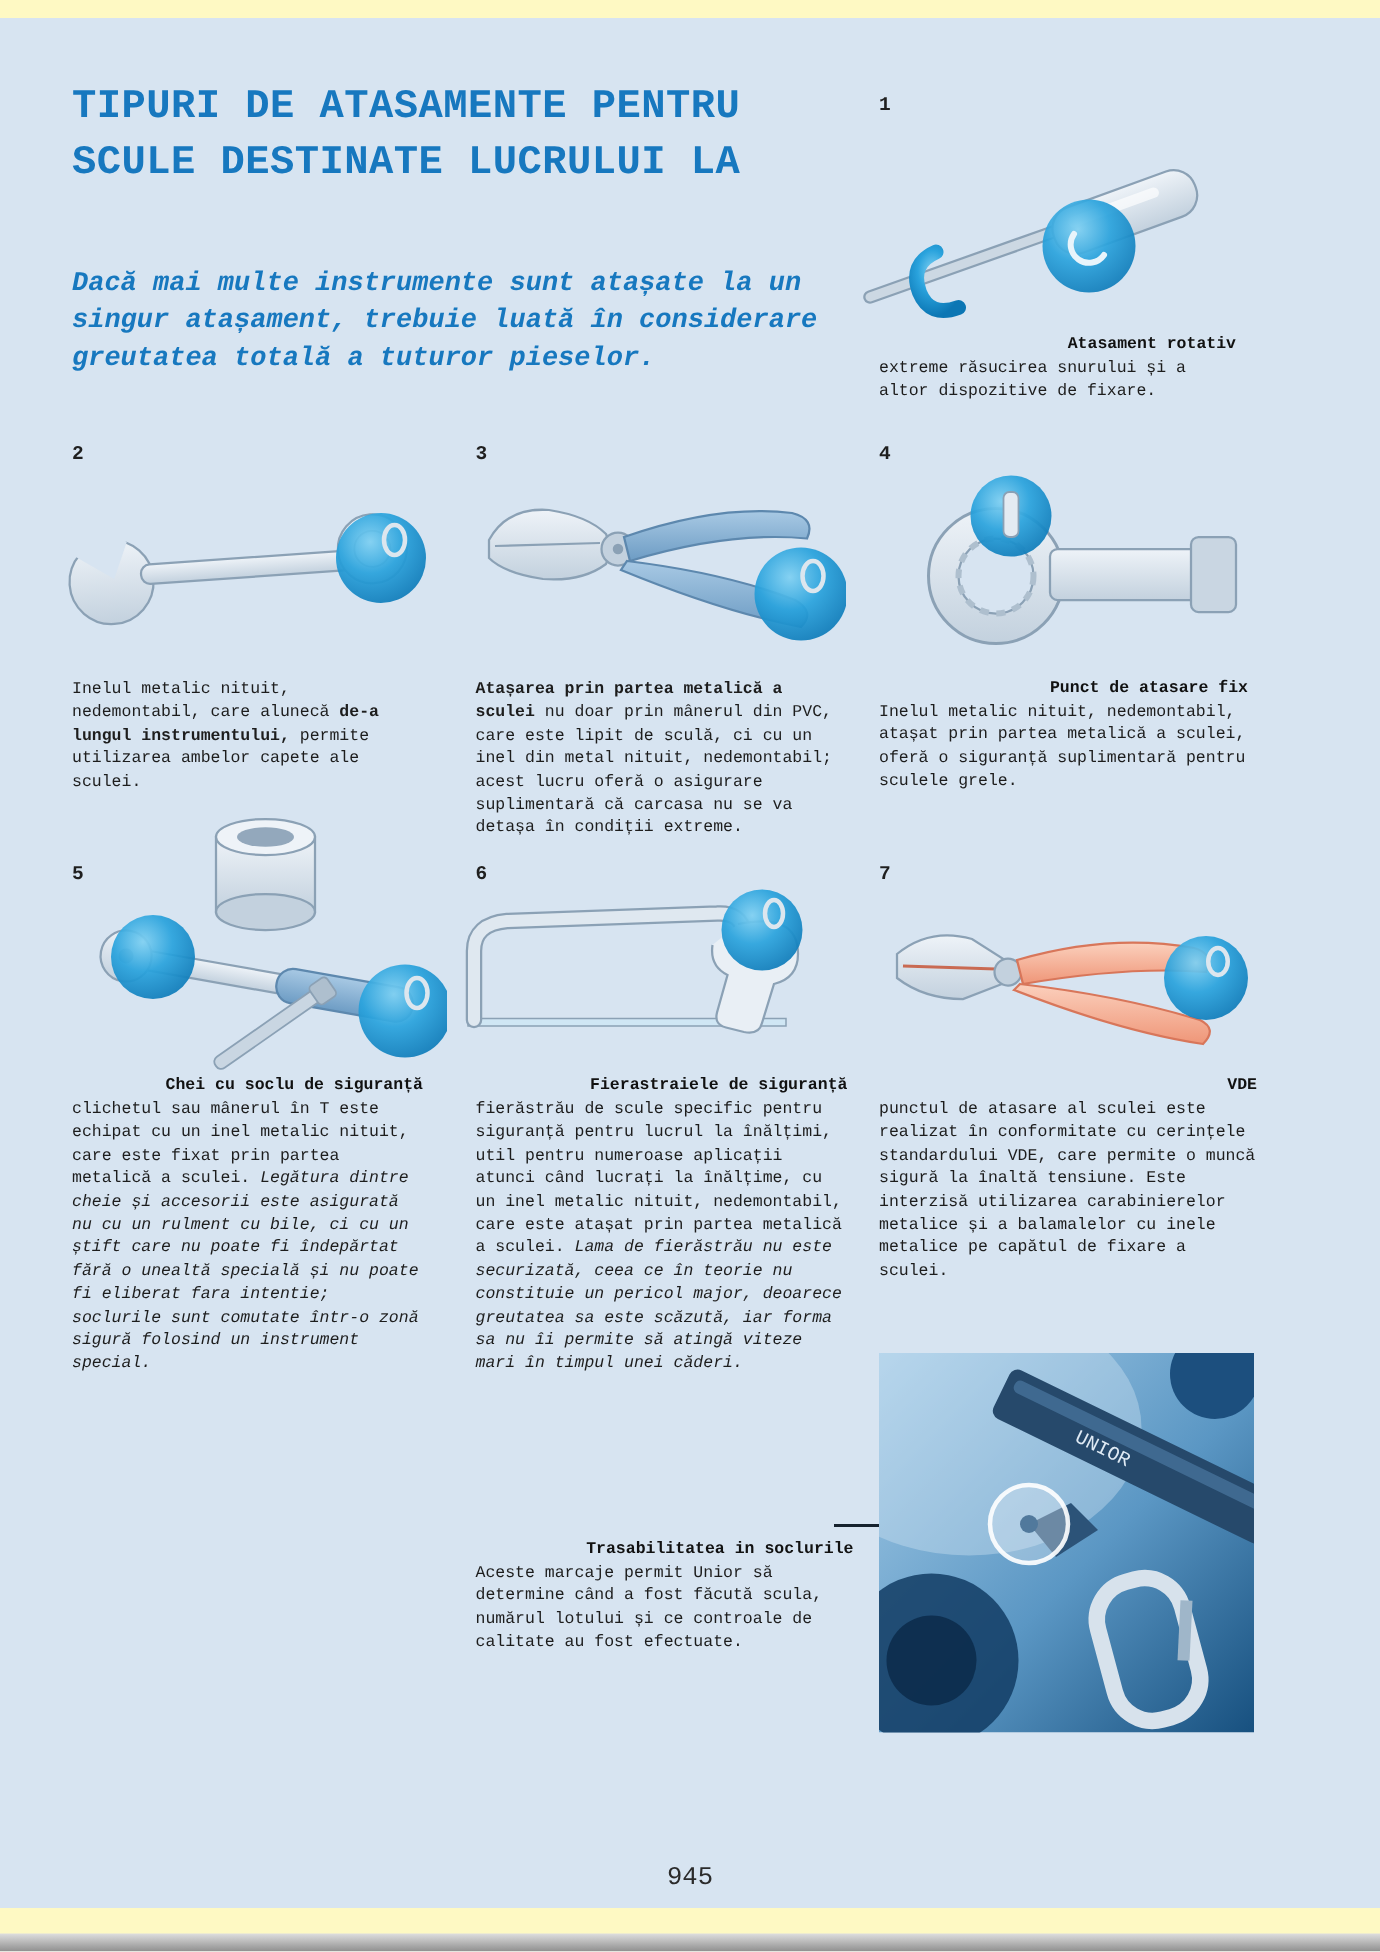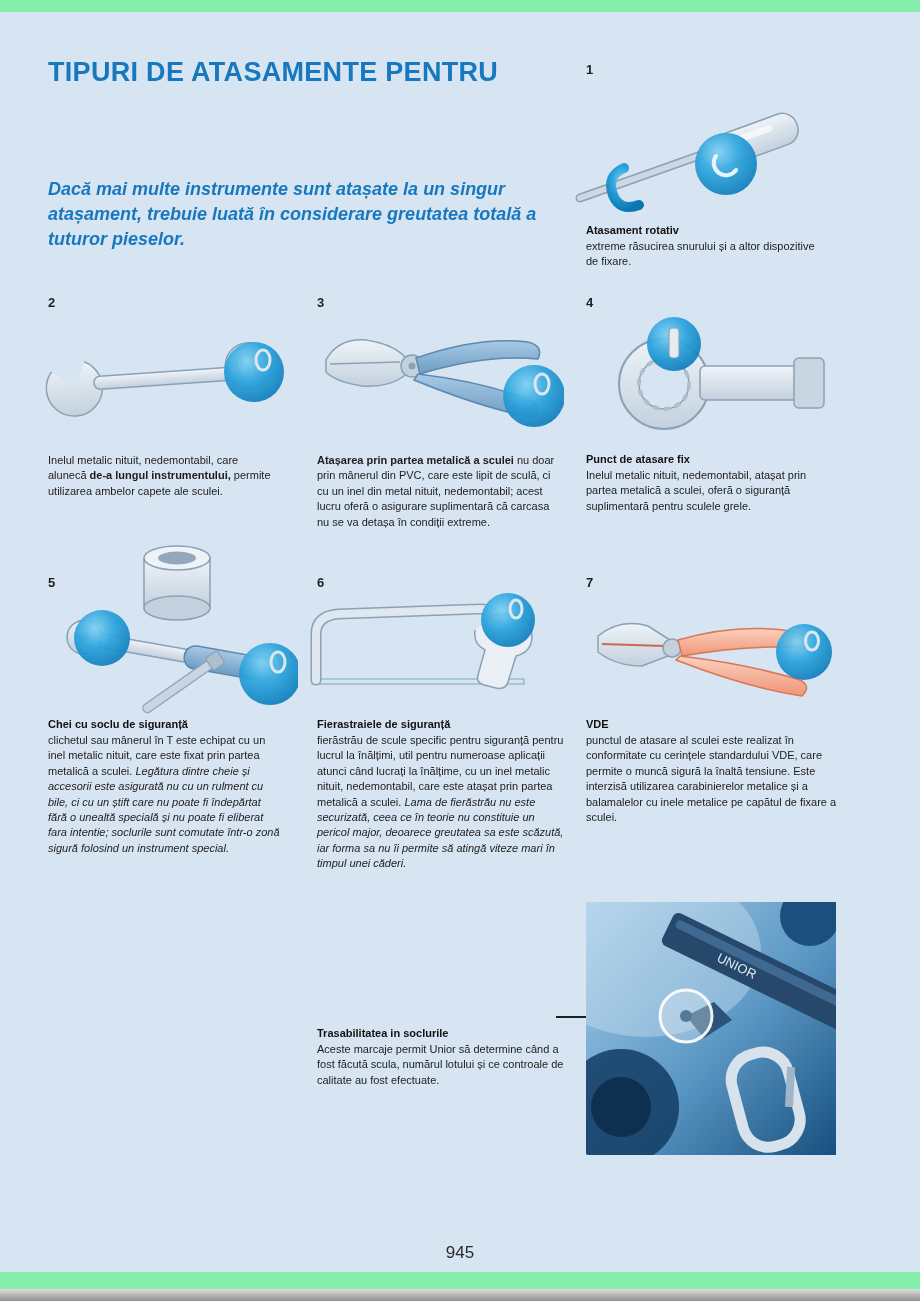--- a/index.html
+++ b/index.html
@@ -1,31 +1,31 @@
 <!DOCTYPE html>
 <html><head>
 <meta charset="utf-8">
 <style>
   * { margin:0; padding:0; box-sizing:border-box; }
   html,body { width:920px; height:1301px; }
   body { font-family:"Liberation Sans", sans-serif; background:#ffffff; }
-  .sheet { position:relative; width:920px; height:1301px; background:#86efac; overflow:hidden; }
+  .sheet { position:relative; width:920px; height:1301px; background:#fef9c3; overflow:hidden;font-family:Liberation Mono, monospace; }
   .panel { position:absolute; left:0; top:12px; width:920px; height:1260px; background:#d7e4f1; }
   .bottombar { position:absolute; left:0; top:1289px; width:920px; height:12px;
                background:linear-gradient(180deg,#dedede,#8f8f8f); }
   .title { position:absolute; left:48px; top:54px; font-size:27px; line-height:37px;
            font-weight:700; color:#1778bf; letter-spacing:.3px; }
   .title .tl { display:block; }
   .subtitle { position:absolute; left:48px; top:177px; width:505px; font-size:18px;
               font-weight:700; font-style:italic; color:#1778bf; line-height:1.38; }
   .num { position:absolute; font-weight:700; font-size:13px; color:#1f1f1f; }
   .illo { position:absolute; }
   .illo svg { width:100%; height:100%; display:block; }
   .txt { position:absolute; color:#1d1d1d; }
-  .h { font-size:11px; font-weight:700; margin-bottom:3px; color:#111; }
+  .h { font-size:11px; font-weight:700; margin-bottom:3px; color:#111;text-align:right; }
   .b { font-size:11px; line-height:1.4; }
   .photo { position:absolute; left:586px; top:902px; width:250px; height:253px; }
   .photo svg { width:100%; height:100%; display:block; }
   .leader { position:absolute; left:556px; top:1016px; width:132px; height:2px; background:#16222e; }
   .pagenum { position:absolute; left:0; top:1243px; width:920px; text-align:center;
              font-size:17px; color:#2b2b2b; }
 </style>
 </head>
 <body>
 
@@ -54,20 +54,21 @@
       <linearGradient id="gPhoto" x1="0" y1="0" x2="1" y2="1">
         <stop offset="0%" stop-color="#a7cde8"></stop>
         <stop offset="55%" stop-color="#5b97c4"></stop>
         <stop offset="100%" stop-color="#17507f"></stop>
       </linearGradient>
     </defs>
   </svg>
 
   <h1 class="title">
     <span class="tl">TIPURI DE ATASAMENTE PENTRU</span>
+    <span class="tl">SCULE DESTINATE LUCRULUI LA</span>
   </h1>
   <p class="subtitle">Dacă mai multe instrumente sunt atașate la un singur atașament, trebuie luată în considerare greutatea totală a tuturor pieselor.</p>
 
   <div class="num" style="left:586px;top:62px">1</div>
   <div class="illo" style="left:566px;top:86px;width:250px;height:134px">
     <svg viewBox="0 0 250 134">
       <path d="M14 112 L138 68" stroke="#8ba1b5" stroke-width="9" stroke-linecap="round"></path>
       <path d="M14 112 L138 68" stroke="#ccd8e3" stroke-width="6" stroke-linecap="round"></path>
       <g transform="rotate(-20 182 56)">
         <rect x="134" y="40" width="100" height="32" rx="15" fill="url(#gTool)" stroke="#8ba1b5" stroke-width="1.5"></rect>

